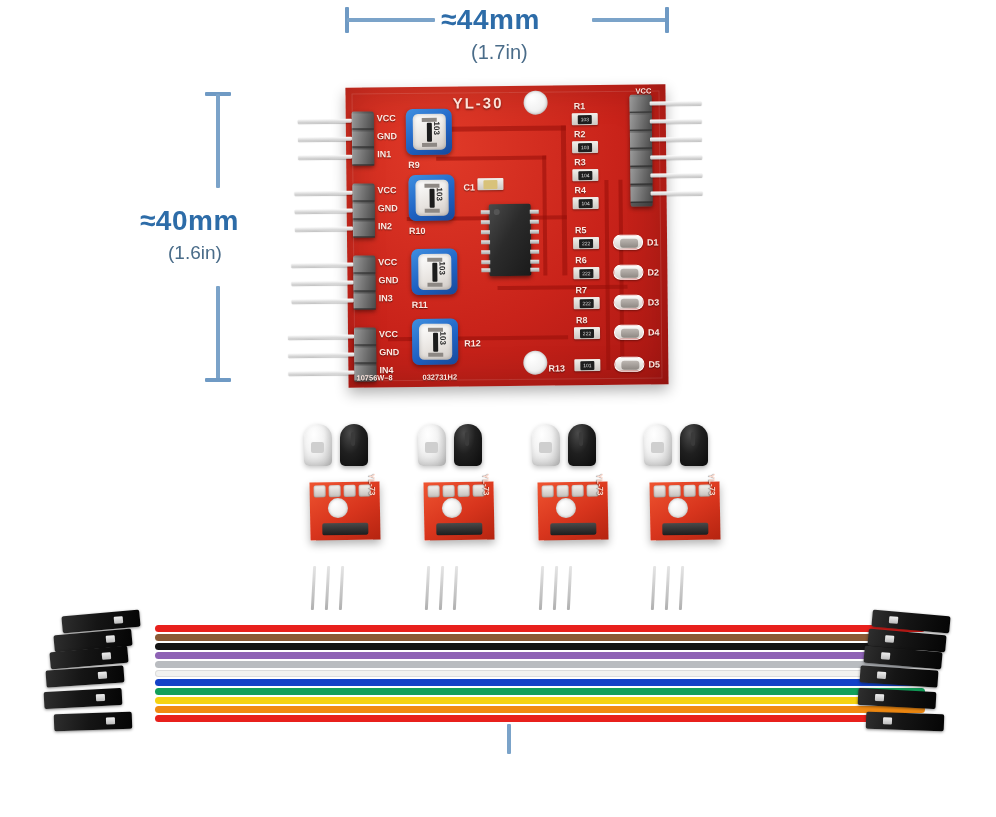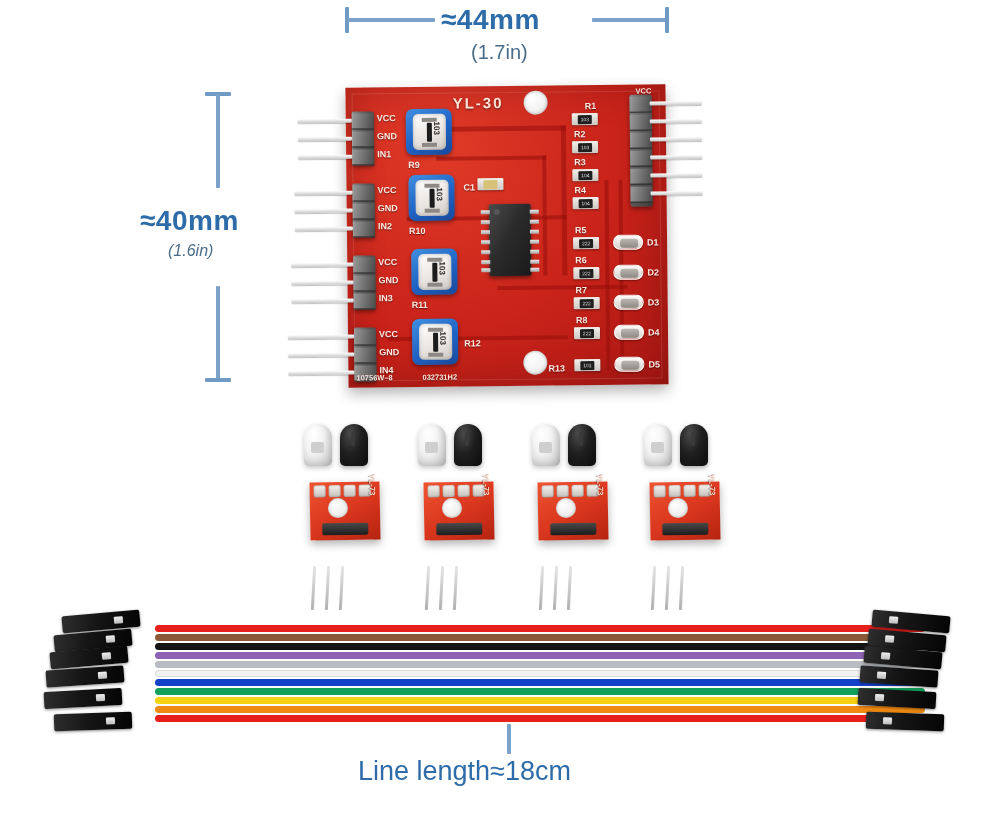--- a/index.html
+++ b/index.html
@@ -280,21 +280,21 @@
   <div class="cap-v" style="left:345px; top:7px;"></div>
   <div class="dim-line-h" style="left:347px; top:18px; width:88px;"></div>
   <div class="dim-text" style="left:441px; top:4px; font-size:28px;">≈44mm</div>
   <div class="dim-line-h" style="left:592px; top:18px; width:75px;"></div>
   <div class="cap-v" style="left:665px; top:7px;"></div>
   <div class="dim-sub" style="left:471px; top:41px; font-size:20px;">(1.7in)</div>
 
   <div class="cap-h" style="left:205px; top:92px;"></div>
   <div class="dim-line-v" style="left:216px; top:94px; height:94px;"></div>
   <div class="dim-text" style="left:140px; top:205px; font-size:28px;">≈40mm</div>
-  <div class="dim-sub" style="left:168px; top:242px; font-size:16px;font-style:italic;">(1.6in)</div>
+  <div class="dim-sub" style="left:168px; top:242px; font-size:19px;">(1.6in)</div>
   <div class="dim-line-v" style="left:216px; top:286px; height:94px;"></div>
   <div class="cap-h" style="left:205px; top:378px;"></div>
 
   <div class="pcb">
 
     <div class="trace" style="left:100px; top:40px; width:120px; height:5px;"></div>
     <div class="trace" style="left:215px; top:40px; width:5px; height:150px;"></div>
     <div class="trace" style="left:90px; top:70px; width:110px; height:4px;"></div>
     <div class="trace" style="left:196px; top:70px; width:4px; height:120px;"></div>
     <div class="trace" style="left:60px; top:130px; width:160px; height:4px;"></div>
@@ -408,21 +408,21 @@
         <span style="top:6px;"></span>
           <span style="top:16px;"></span>
           <span style="top:26px;"></span>
         <span style="top:36px;"></span>
           <span style="top:46px;"></span>
           <span style="top:56px;"></span>
           <span style="top:64px;"></span>
       </div>
     </div>
 
-    <div class="silk" style="left:239px; top:16px;">R1</div>
+    <div class="silk" style="left:228px; top:16px;">R1</div>
     <div class="smd" style="left:226px; top:28px;">
         <i>103</i>
       </div>
     <div class="silk" style="left:228px; top:44px;">R2</div>
     <div class="smd" style="left:226px; top:56px;">
         <i>103</i>
       </div>
     <div class="silk" style="left:228px; top:72px;">R3</div>
     <div class="smd" style="left:226px; top:84px;">
         <i>104</i>
@@ -598,15 +598,14 @@
       <div class="conn flip" style="right:10px; top:8px; transform:rotate(5deg);"></div>
       <div class="conn flip" style="right:14px; top:27px; transform:rotate(5deg);"></div>
       <div class="conn flip" style="right:18px; top:44px; transform:rotate(5deg);"></div>
       <div class="conn flip" style="right:22px; top:63px; transform:rotate(4deg);"></div>
       <div class="conn flip" style="right:24px; top:85px; transform:rotate(3deg);"></div>
       <div class="conn flip" style="right:16px; top:108px; transform:rotate(2deg);"></div>
     </div>
   </div>
 
   <div class="caption-tick" style="left:507px; top:724px; height:30px;"></div>
-  <div class="caption" style="left:358px; top:756px;">Line length≈18cm</div>
 
 </div>
 
 </body></html>

